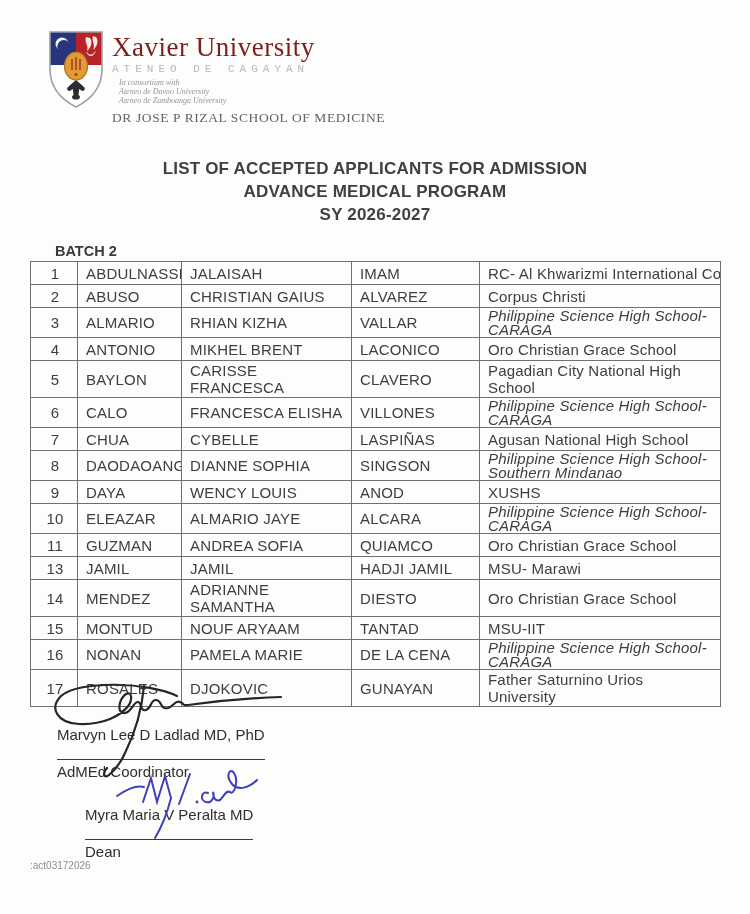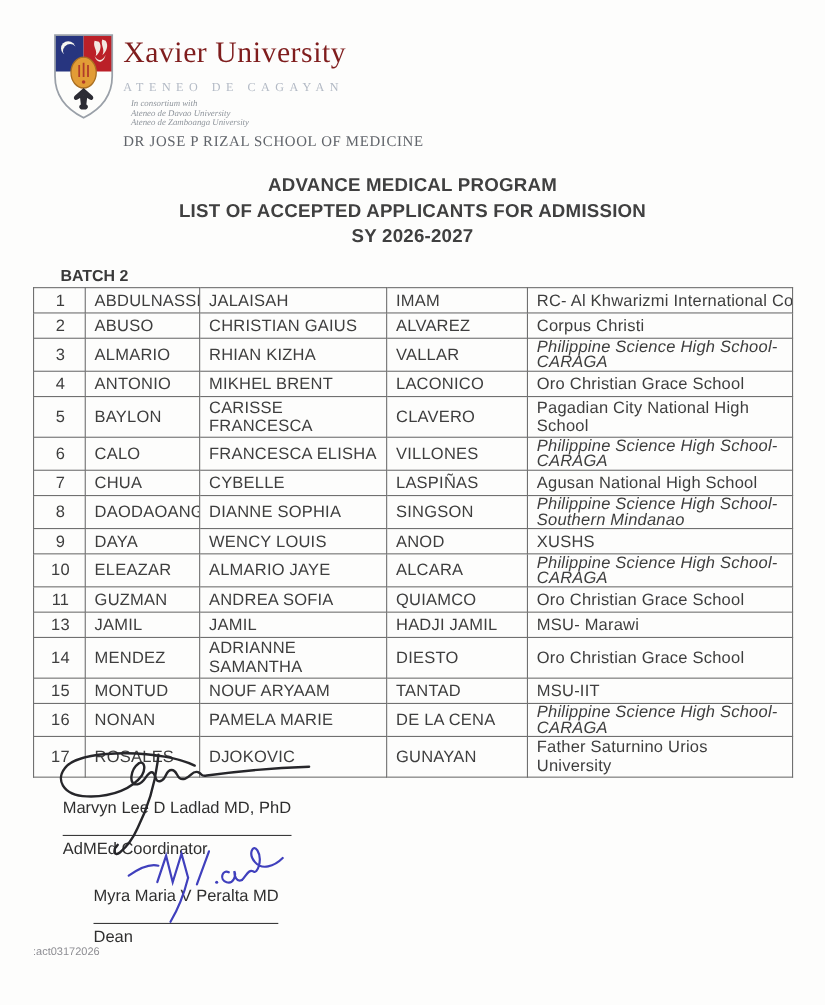--- a/index.html
+++ b/index.html
@@ -15,22 +15,22 @@
   }
 
   
   .crest { position:absolute; left:45px; top:29px; width:62px; height:82px; }
   .header-text { position:absolute; left:112px; top:33px; }
   .uni-name {
     font-family:"Liberation Serif", serif;
     font-size:27px; line-height:29px; color:#7f1d1d; letter-spacing:0.5px;
   }
   .uni-sub {
-    font-family:Liberation Serif, serif;
-    font-size:11px; line-height:13px; color:#b3bac5; letter-spacing:5px; margin-top:12px;
+    font-family:Liberation Mono, monospace;
+    font-size:11px; line-height:13px; color:#b3bac5; letter-spacing:5px; margin-top:1px;
   }
   .consortium { margin:2px 0 0 7px; font-family:"Liberation Serif", serif;
     font-style:italic; font-size:8px; line-height:9px; color:#8f959c; }
   .school-name {
     font-family:"Liberation Serif", serif;
     font-size:13.5px; color:#60646a; letter-spacing:0.6px; margin-top:5px;
   }
 
   
   .title-block { position:absolute; left:0; top:157px; width:100%; text-align:center; }
@@ -103,22 +103,22 @@
     <div class="uni-sub">ATENEO DE CAGAYAN</div>
     <div class="consortium">
       <div>In consortium with</div>
       <div>Ateneo de Davao University</div>
       <div>Ateneo de Zamboanga University</div>
     </div>
     <div class="school-name">DR JOSE P RIZAL SCHOOL OF MEDICINE</div>
   </div>
 
   <div class="title-block">
+    <div>LIST OF ACCEPTED APPLICANTS FOR ADMISSION</div>
     <div>ADVANCE MEDICAL PROGRAM</div>
-    <div>LIST OF ACCEPTED APPLICANTS FOR ADMISSION</div>
     <div>SY 2026-2027</div>
   </div>
 
   <div class="batch">BATCH 2</div>
 
   <table class="applicants">
     <colgroup>
       <col style="width:47px">
         <col style="width:104px">
         <col style="width:170px">

